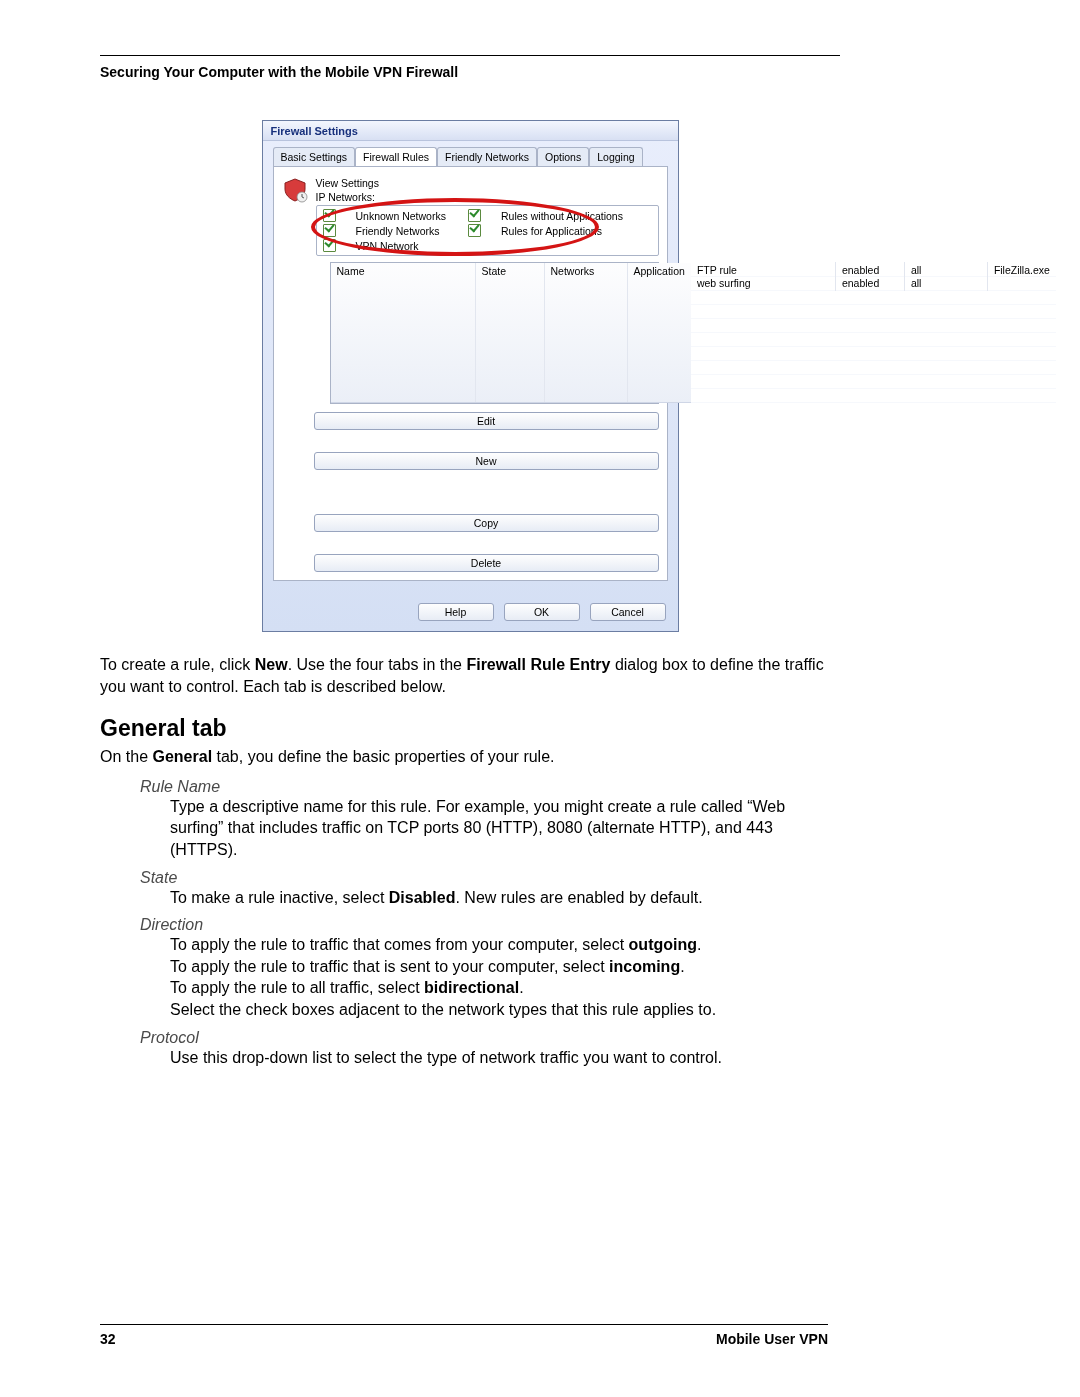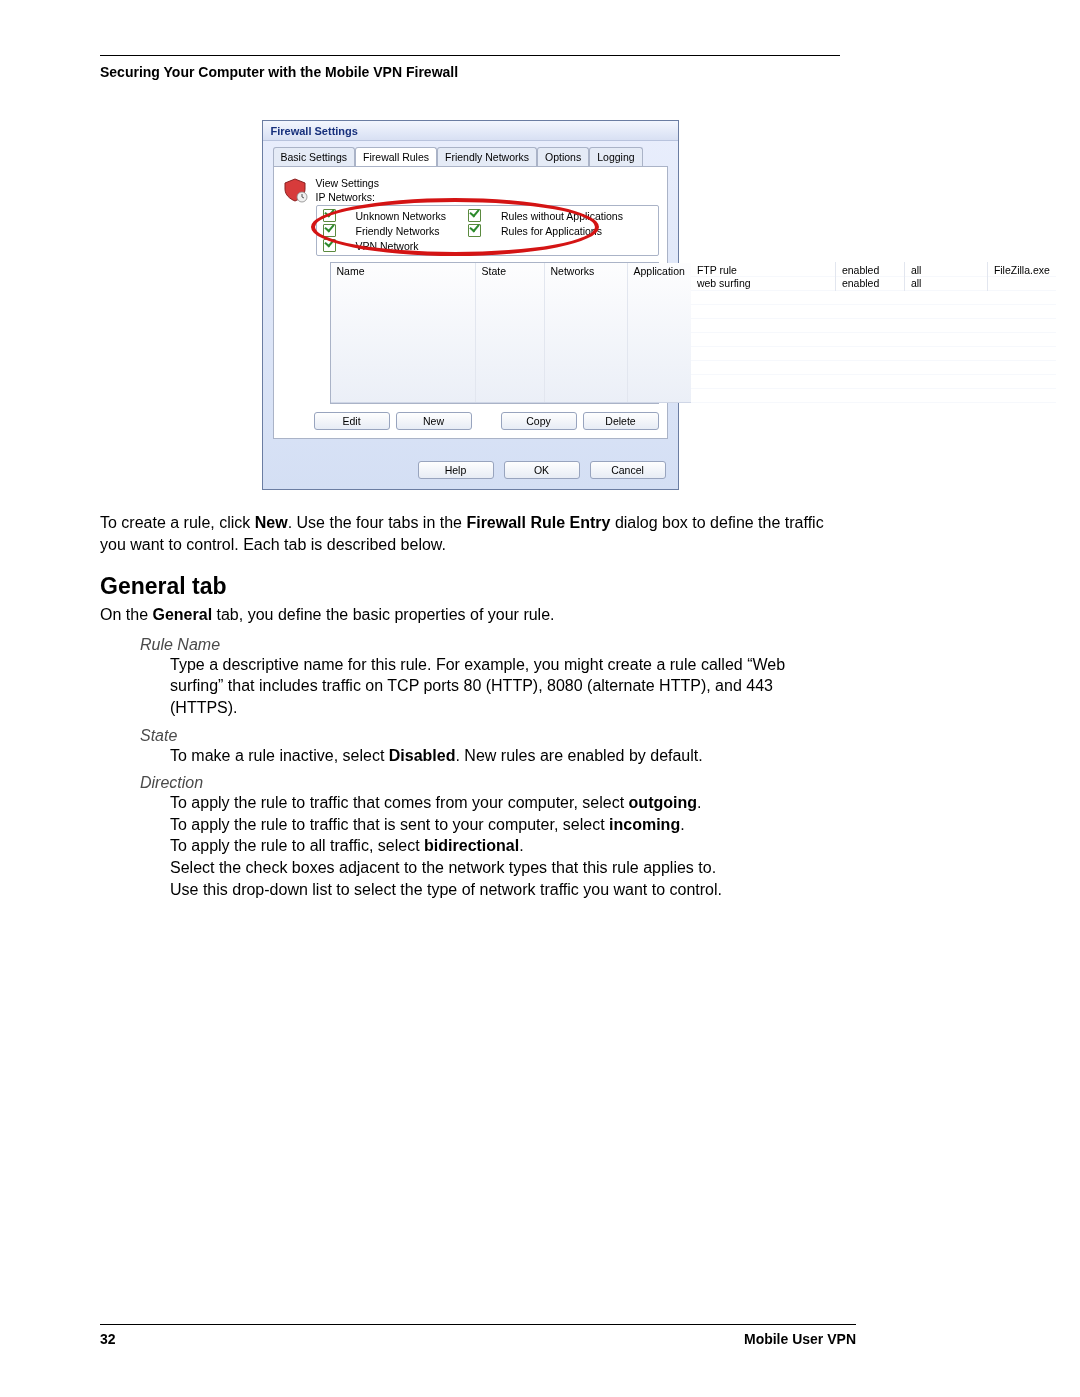--- a/index.html
+++ b/index.html
@@ -172,22 +172,23 @@
     );
   }
   .tr {
     display: flex;
     font-size: 10.5px;
     height: 13px;
     align-items: center;
   }
   .button-row {
     display: flex;
-    gap: 6px;
+    gap: 22px;
     padding: 8px 8px 0 40px;
+    flex-direction: column;
   }
   .btn {
     min-width: 58px;
     text-align: center;
     padding: 2px 8px;
     font-size: 10.5px;
     background: linear-gradient(#fefefe, #e7ecf5);
     border: 1px solid #98a4be;
     border-radius: 3px;
   }
@@ -219,21 +220,21 @@
     margin-top: 8px;
   }
   .def-body {
     font-size: 16px;
     margin-left: 70px;
     line-height: 1.35;
   }
   .footer {
     position: absolute;
     left: 100px;
-    right: 84px;
+    right: 112px;
     bottom: 50px;
   }
   .footer-rule {
     border-top: 1px solid #000;
     margin-bottom: 6px;
   }
   .footer-row {
     display: flex;
     justify-content: space-between;
     font-size: 14px;
@@ -361,20 +362,21 @@
 
     <div class="def-term">Direction</div>
     <div class="def-body">
       <span>To apply the rule to traffic that comes from your computer, select </span><b>outgoing</b><span>.</span><br>
       <span>To apply the rule to traffic that is sent to your computer, select </span><b>incoming</b><span>.</span><br>
       <span>To apply the rule to all traffic, select </span><b>bidirectional</b><span>.</span>
     </div>
 
     <div class="def-body">Select the check boxes adjacent to the network types that this rule applies to.</div>
 
+    <div class="def-term">Protocol</div>
     <div class="def-body">Use this drop-down list to select the type of network traffic you want to control.</div>
   </div>
 
   <div class="footer">
     <div class="footer-rule"></div>
     <div class="footer-row">
       <span>32</span>
       <span>Mobile User VPN</span>
     </div>
   </div>

